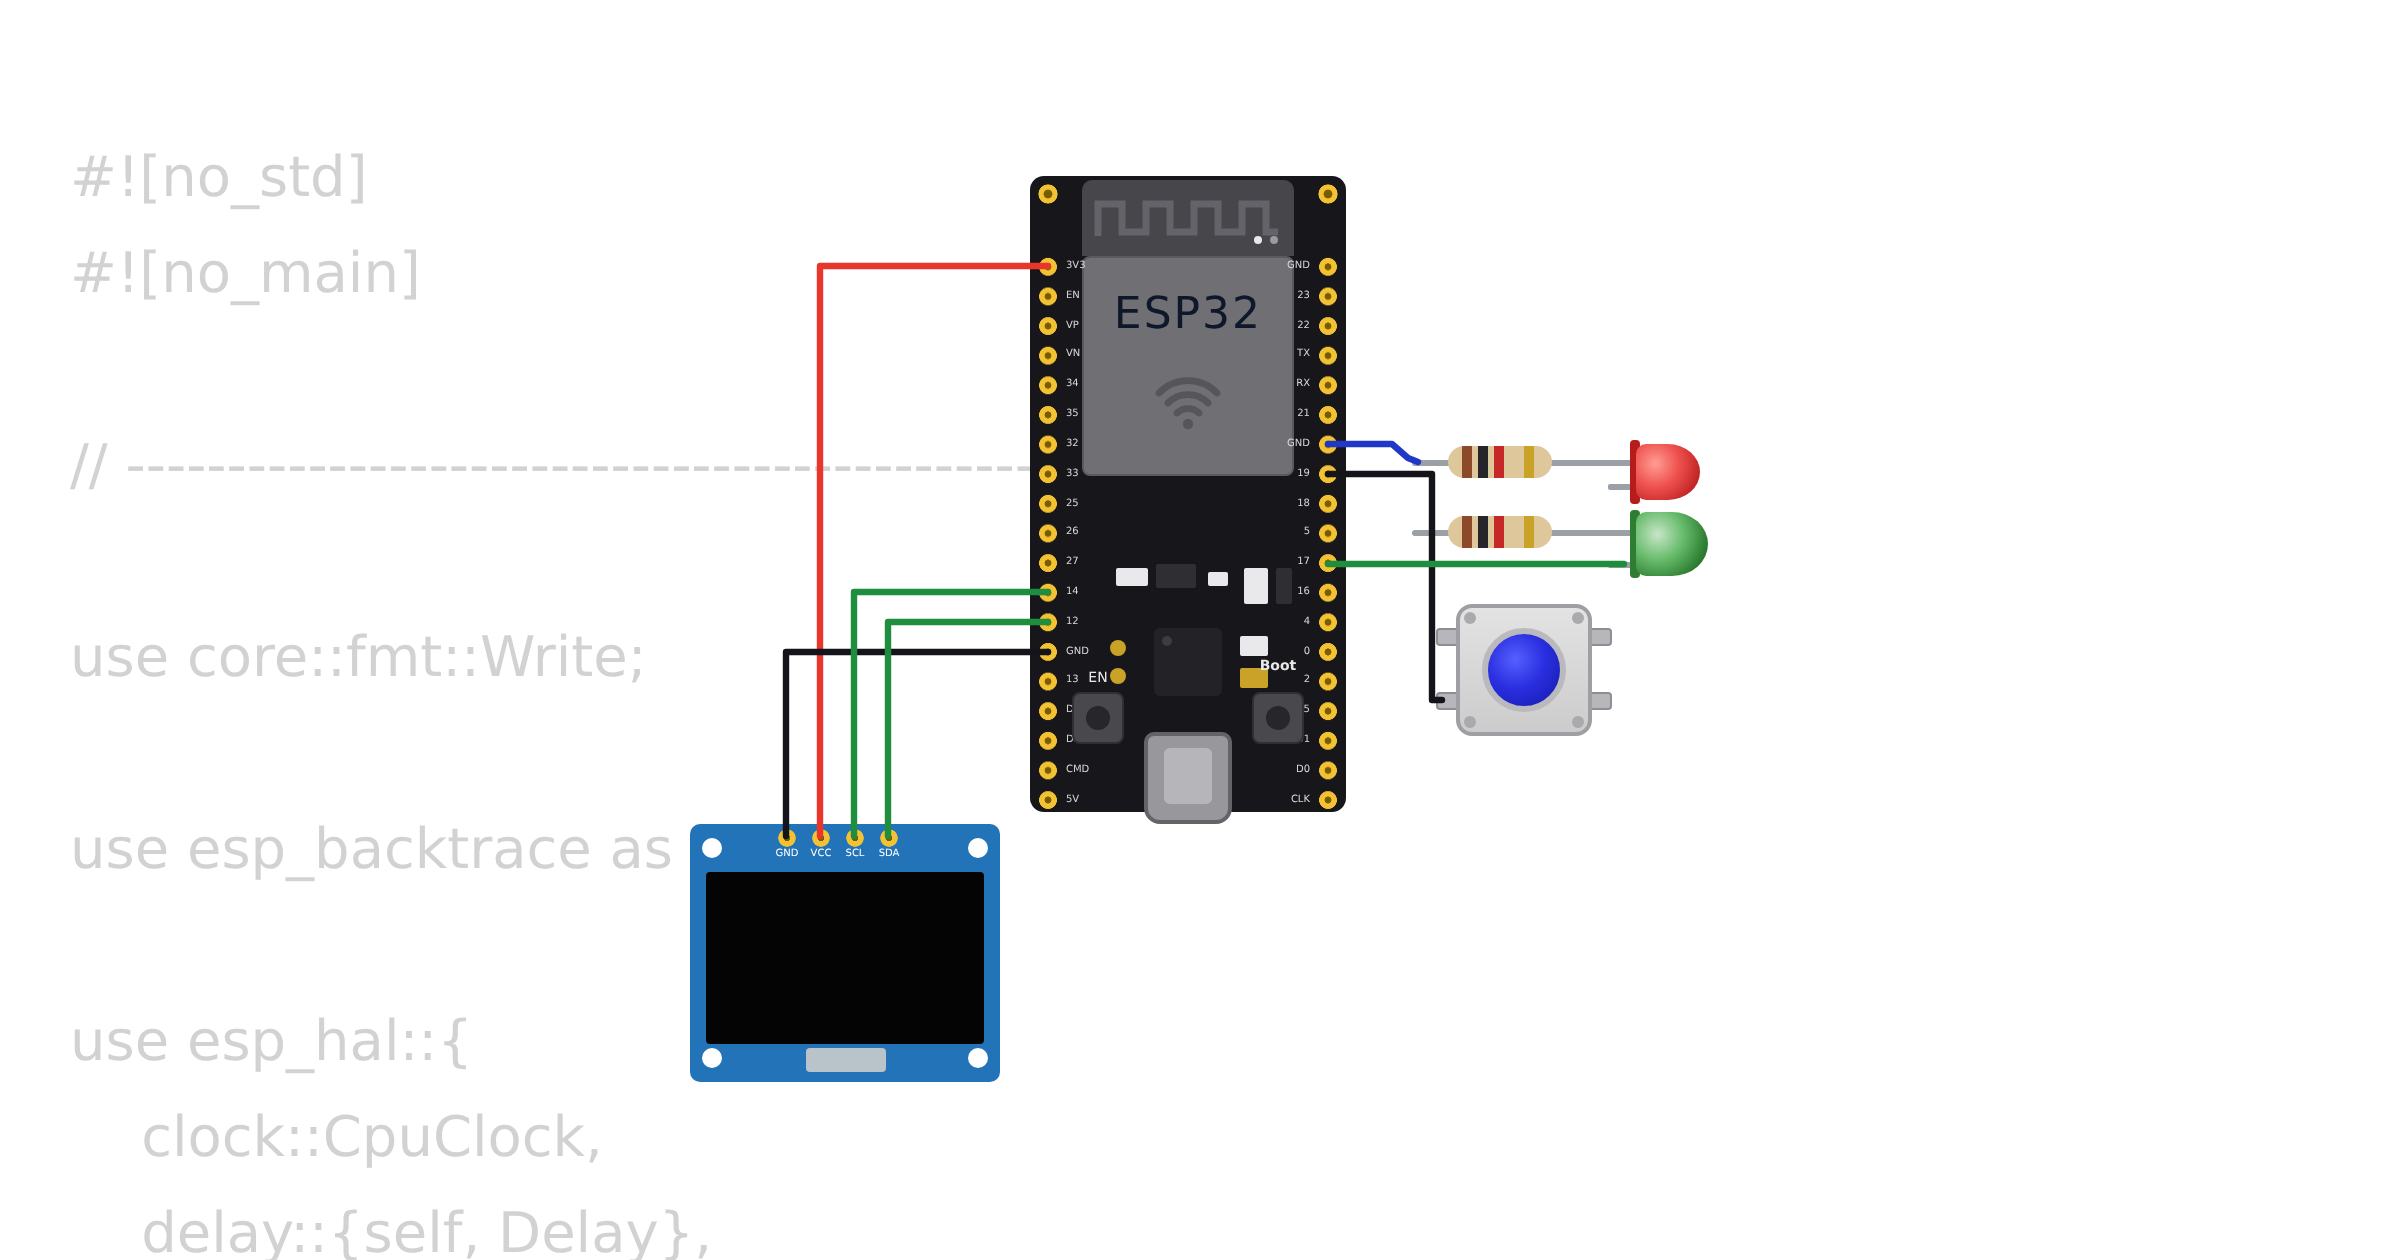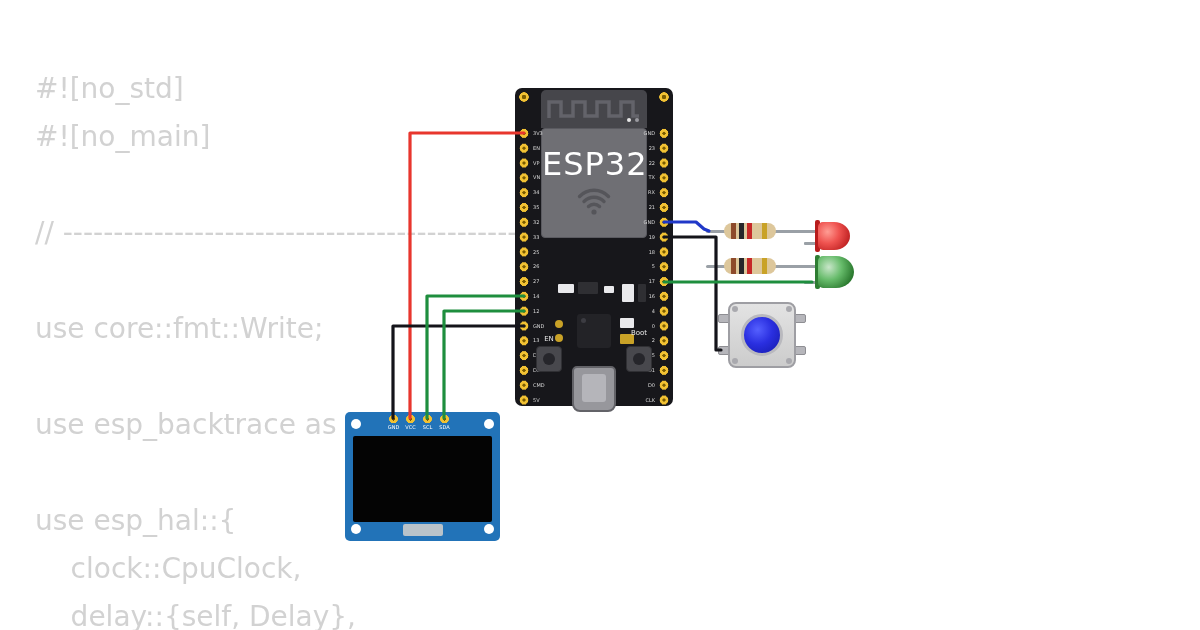--- a/index.html
+++ b/index.html
@@ -12,21 +12,21 @@
 
   
   .esp32{position:absolute;left:515px;top:88px;width:158px;height:318px;background:#17171b;
          border-radius:7px;z-index:2;}
   .corner-hole{position:absolute;width:10px;height:10px;border-radius:50%;
          background:radial-gradient(circle,#7a5c00 0 2px,#f2c233 2.4px 4.6px,transparent 5px);}
   .antenna{position:absolute;left:26px;top:2px;width:106px;height:38px;background:#46464b;
          border-radius:5px 5px 0 0;}
   .shield{position:absolute;left:26px;top:40px;width:106px;height:110px;background:#6f6f74;
          border:1px solid #5a5a60;border-radius:4px;box-sizing:border-box;}
-  .esp32-label{display:block;margin-top:16px;text-align:center;color:#ffffff;font-size:32px;
+  .esp32-label{display:block;margin-top:16px;text-align:center;color:#0f172a;font-size:22px;
          letter-spacing:1px;}
   .wifi{position:absolute;left:32px;top:58px;}
   .status-dot{position:absolute;width:4px;height:4px;border-radius:50%;}
   .pin-col{position:absolute;top:38px;width:12px;height:282px;background-repeat:repeat-y;
          background-size:12px 14.82px;
          background-image:radial-gradient(circle at 6px 7.4px,#7a5c00 0 1.7px,#f2c233 1.8px 4.3px,transparent 4.6px);}
   .pin-col.left{left:3px;} .pin-col.right{left:143px;}
   .pin-labels{position:absolute;top:38px;font-size:5px;line-height:14.82px;color:#d8d8d8;}
   .pin-labels span{display:block;height:14.82px;overflow:hidden;}
   .pin-labels.left{left:18px;width:20px;text-align:left;}
@@ -201,21 +201,21 @@
     <div class="smd" style="left:107px;top:196px;width:12px;height:18px;background:#e9e9ec;"></div>
     <div class="smd" style="left:123px;top:196px;width:8px;height:18px;background:#2f2f33;"></div>
     <div class="smd" style="left:105px;top:230px;width:14px;height:10px;background:#e9e9ec;"></div>
     <div class="smd" style="left:105px;top:246px;width:14px;height:10px;background:#c9a227;"></div>
     <div class="gold-pad" style="left:40px;top:232px;"></div>
     <div class="gold-pad" style="left:40px;top:246px;"></div>
     <div class="chip"></div>
 
     <div class="tact-label" style="left:19px;top:247px;">EN</div>
     <div class="tact" style="left:21px;top:258px;"></div>
-    <div class="tact-label" style="left:109px;top:241px;">Boot</div>
+    <div class="tact-label" style="left:109px;top:241px;font-weight:bold;">Boot</div>
     <div class="tact" style="left:111px;top:258px;"></div>
 
     <div class="usb"></div>
   </div>
 
   <div class="oled">
     <div class="oled-hole" style="left:6px;top:7px;"></div>
     <div class="oled-hole" style="left:139px;top:7px;"></div>
     <div class="oled-hole" style="left:6px;top:112px;"></div>
     <div class="oled-hole" style="left:139px;top:112px;"></div>

